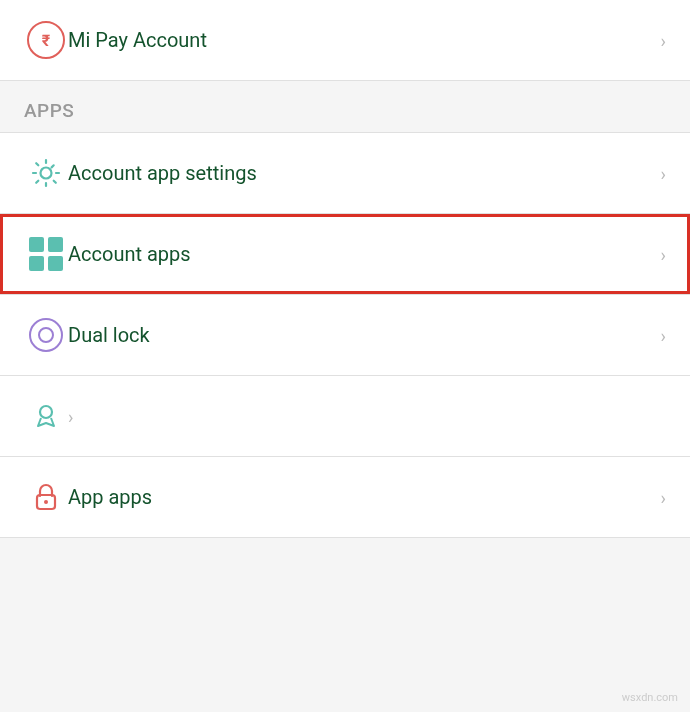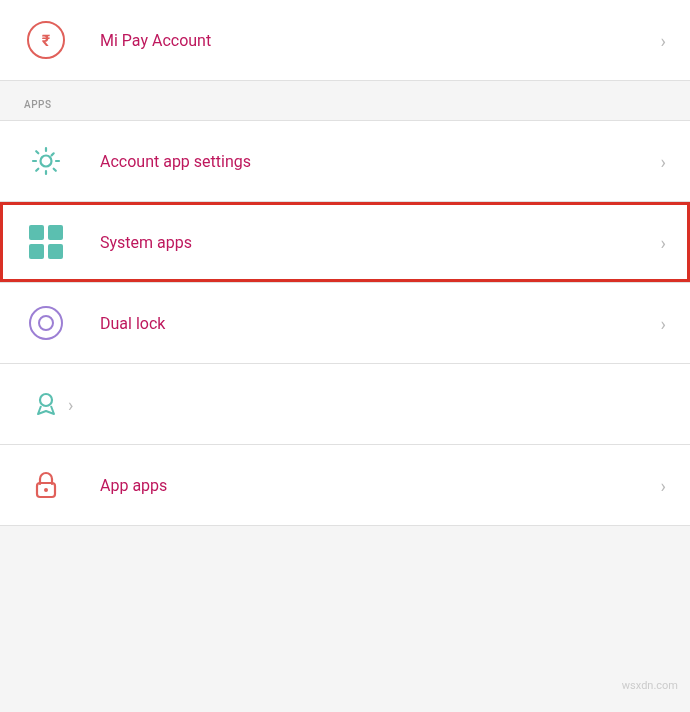--- a/index.html
+++ b/index.html
@@ -34,41 +34,41 @@
     }
 
     .divider {
       height: 1px;
       background: #e0e0e0;
       margin: 0;
     }
 
     .section-header {
       padding: 18px 16px 10px 24px;
-      font-size: 10px;
+      font-size: 19px;
       color: #999999;
       font-weight: 500;
       letter-spacing: 0.5px;
       background: #f5f5f5;
     }
 
     .icon-wrapper {
       width: 44px;
       height: 44px;
       display: flex;
       align-items: center;
       justify-content: center;
       flex-shrink: 0;
     }
 
     .item-label {
       flex: 1;
-      font-size: 16px;
-      color: #be185d;
-      margin-left: 32px;
+      font-size: 20px;
+      color: #14532d;
+      margin-left: 0;
     }
 
     .chevron {
       color: #bbbbbb;
       font-size: 18px;
       flex-shrink: 0;
     }
 
     
     .mi-pay-icon {
@@ -127,21 +127,21 @@
     
     .highlighted {
       outline: 3px solid #d93025;
       outline-offset: -3px;
       position: relative;
       z-index: 1;
     }
 
     .watermark {
       position: absolute;
-      bottom: 20px;
+      bottom: 8px;
       right: 12px;
       font-size: 11px;
       color: #cccccc;
     }
   </style>
 </head>
 <body>
 
 <div class="screen">
 
@@ -178,21 +178,21 @@
 
   <div class="list-item highlighted">
     <div class="icon-wrapper">
       <div class="grid-icon">
         <div class="cell"></div>
         <div class="cell"></div>
         <div class="cell"></div>
         <div class="cell"></div>
       </div>
     </div>
-    <span class="item-label">System apps</span>
+    <span class="item-label">Account apps</span>
     <span class="chevron">›</span>
   </div>
 
   <div class="divider"></div>
 
   <div class="list-item">
     <div class="icon-wrapper">
       <div class="dual-icon">
         <div class="dual-icon-inner"></div>
       </div>

